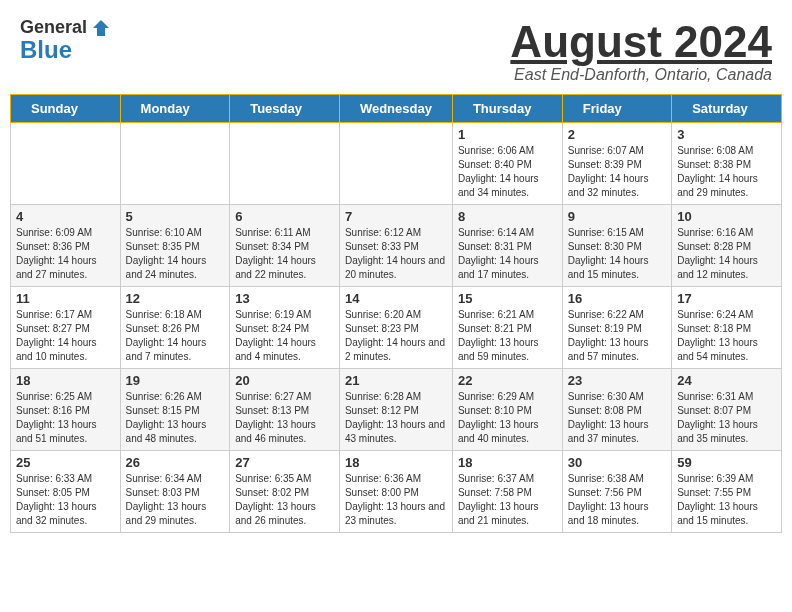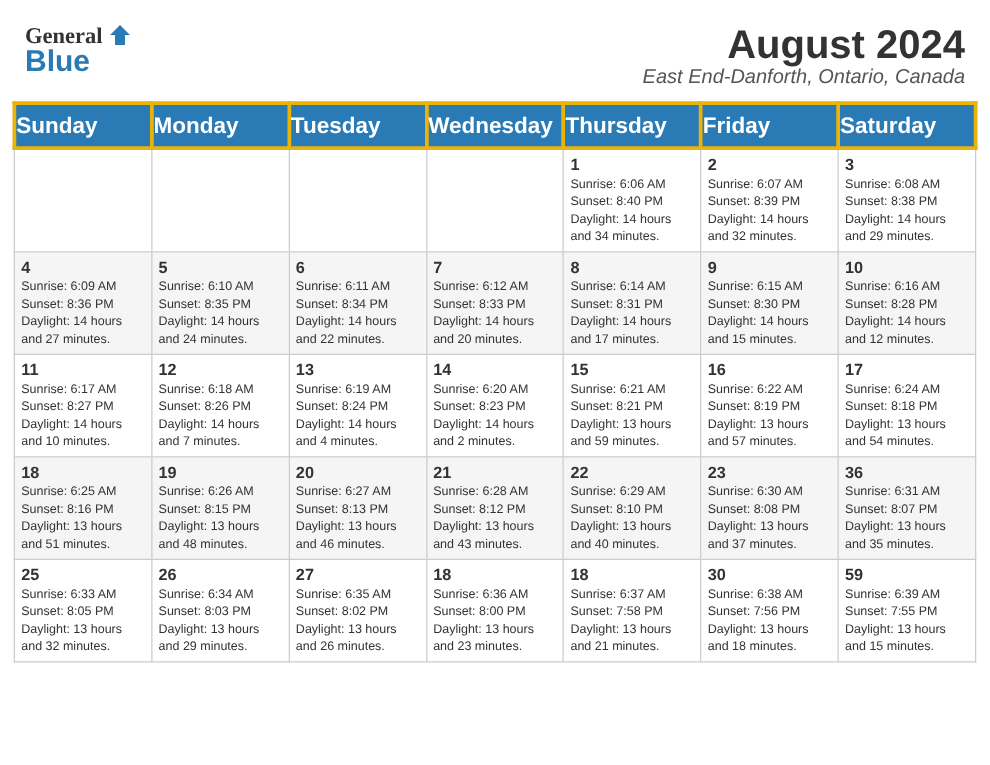--- a/index.html
+++ b/index.html
@@ -34,43 +34,44 @@
     }
     .logo-icon {
       margin-left: 4px;
       width: 20px;
       height: 20px;
     }
     .title-area {
       text-align: right;
     }
     .main-title {
-      font-size: 32px;
+      font-size: 44px;
       font-weight: bold;
       color: #333;
       line-height: 1.1;
+      text-decoration: underline;
     }
     .subtitle {
       font-size: 16px;
       color: #555;
       font-style: italic;
     }
     .calendar-table {
       width: 100%;
       border-collapse: collapse;
       margin-top: 6px;
     }
     .calendar-table th {
       background: #2a7ab5;
       color: #fff;
-      font-size: 18px;
-      font-weight: bold;
-      padding: 6px 0;
+      font-size: 13px;
+      font-weight: bold;
+      padding: 6px 20px;
       text-align: left;
-      border: 3px solid #eab308;
+      border: 1px solid #eab308;
     }
     .calendar-table td {
       border: 1px solid #ccc;
       vertical-align: top;
       padding: 4px 5px;
       width: calc(100% / 7);
       min-height: 70px;
       font-size: 11px;
       color: #333;
       background: #fff;
@@ -92,21 +93,21 @@
     .empty-cell {
       background: #fff !important;
     }
   </style>
 </head>
 <body>
 
 <div class="header-area">
   <div class="logo">
     <div>
-      <div style="display:flex;align-items:center;font-family:Liberation Serif, serif;">
+      <div style="display:flex;">
         <span class="logo-text-general">General</span>
         <svg class="logo-icon" viewBox="0 0 20 20" xmlns="http://www.w3.org/2000/svg">
           <polygon points="10,2 18,10 14,10 14,18 6,18 6,10 2,10" fill="#2a7ab5"></polygon>
         </svg>
       </div>
       <div>
         <span class="logo-text-blue">Blue</span>
       </div>
     </div>
   </div>
@@ -226,21 +227,21 @@
         </td>
         <td>
           <span class="day-number">22</span>
           <div class="day-info">Sunrise: 6:29 AM<br>Sunset: 8:10 PM<br>Daylight: 13 hours and 40 minutes.</div>
         </td>
         <td>
           <span class="day-number">23</span>
           <div class="day-info">Sunrise: 6:30 AM<br>Sunset: 8:08 PM<br>Daylight: 13 hours and 37 minutes.</div>
         </td>
         <td>
-          <span class="day-number">36</span>
+          <span class="day-number">24</span>
           <div class="day-info">Sunrise: 6:31 AM<br>Sunset: 8:07 PM<br>Daylight: 13 hours and 35 minutes.</div>
         </td>
       </tr>
       <tr>
         <td>
           <span class="day-number">25</span>
           <div class="day-info">Sunrise: 6:33 AM<br>Sunset: 8:05 PM<br>Daylight: 13 hours and 32 minutes.</div>
         </td>
         <td>
           <span class="day-number">26</span>

